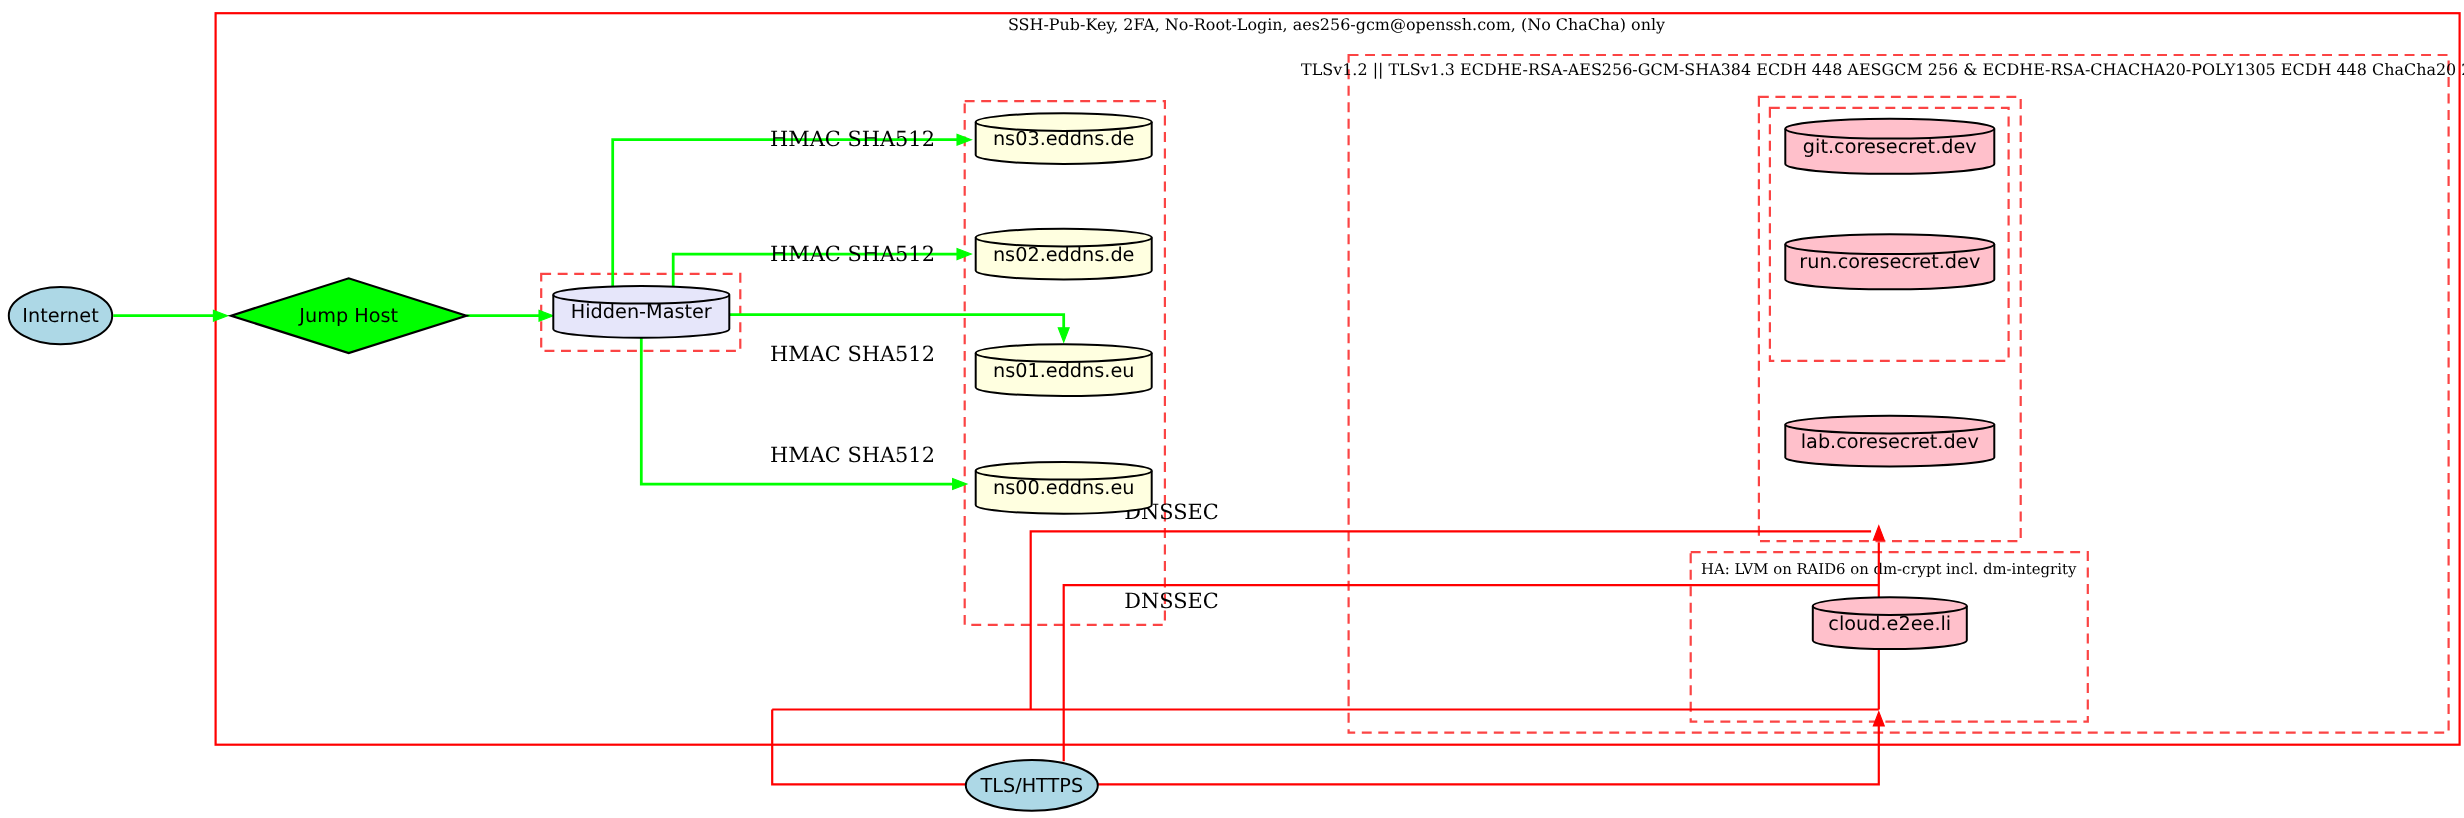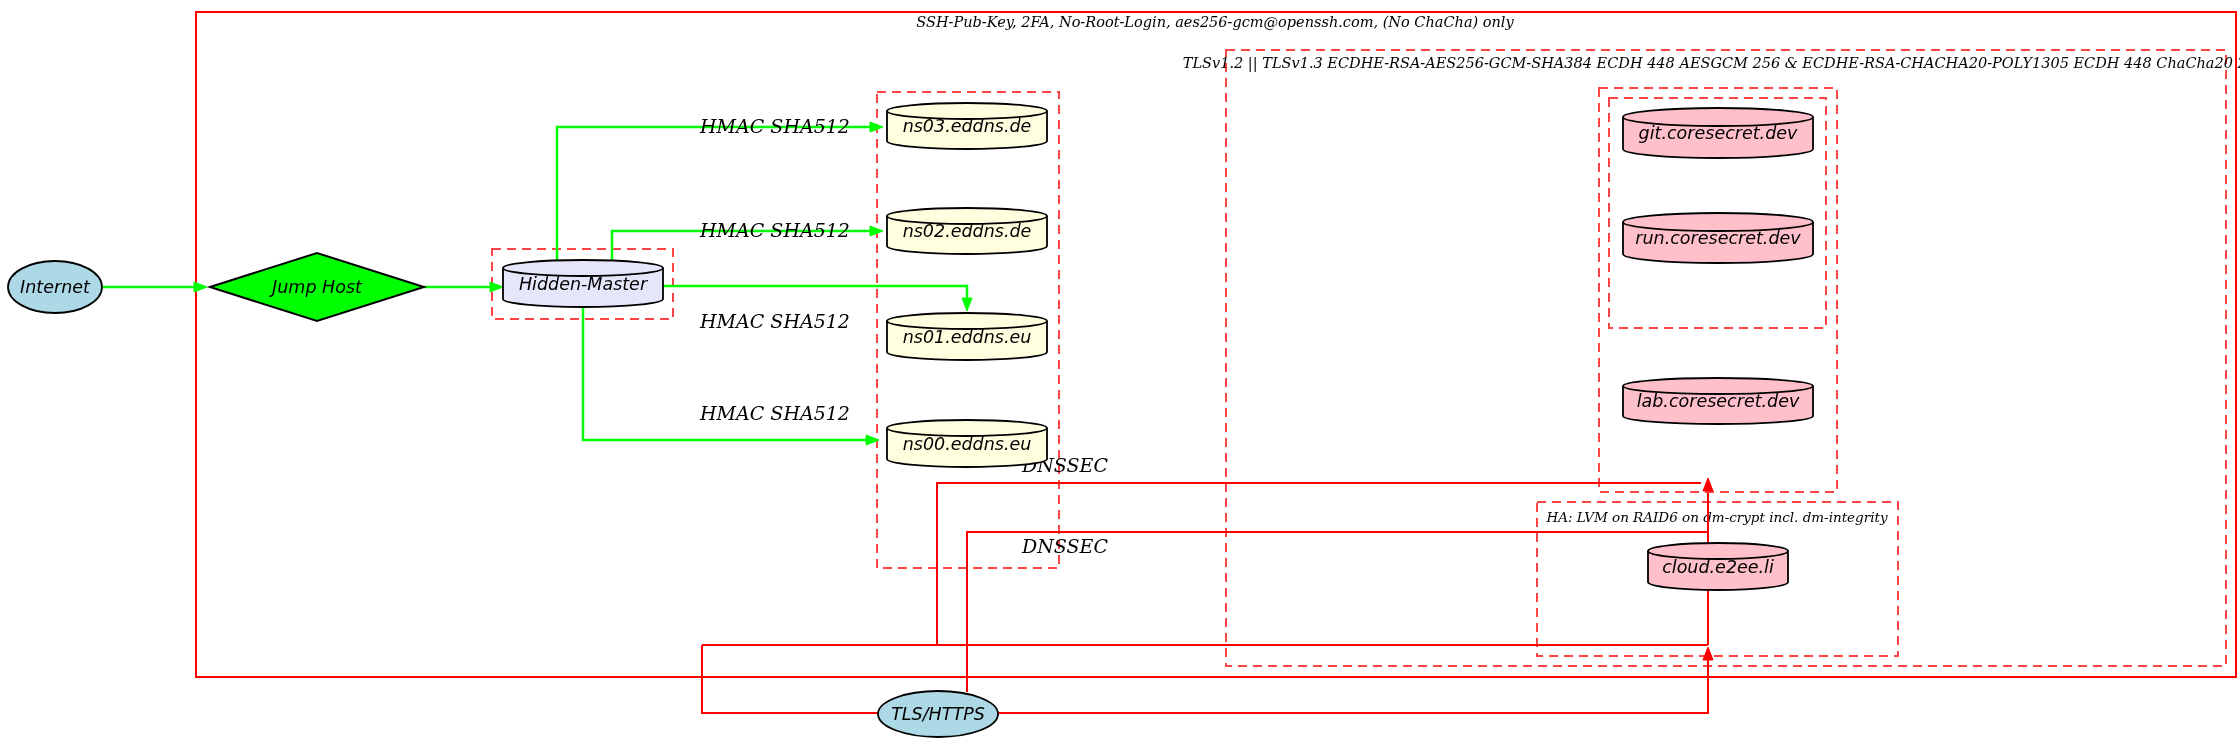--- a/index.html
+++ b/index.html
@@ -1,17 +1,17 @@
 <!DOCTYPE html>
 <html><head>
 <meta charset="utf-8">
 <style>
   html,body{margin:0;padding:0;background:#ffffff;}
   body{font-family:"DejaVu Sans",sans-serif;}
-  #stage{width:2240px;height:744px;position:relative;background:#ffffff;font-style:italic;}
+  #stage{width:2240px;height:744px;position:relative;background:#ffffff;}
   svg{display:block;}
   text{fill:#000000;}
   .cluster-label{font-family:"DejaVu Serif",serif;font-size:14.5px;}
   .cluster-label-small{font-family:"DejaVu Serif",serif;font-size:13.5px;}
   .edge-label{font-family:"DejaVu Serif",serif;font-size:19px;}
   .node-label{font-family:"DejaVu Sans",sans-serif;font-size:17.5px;}
 </style>
 </head>
 <body>
 

